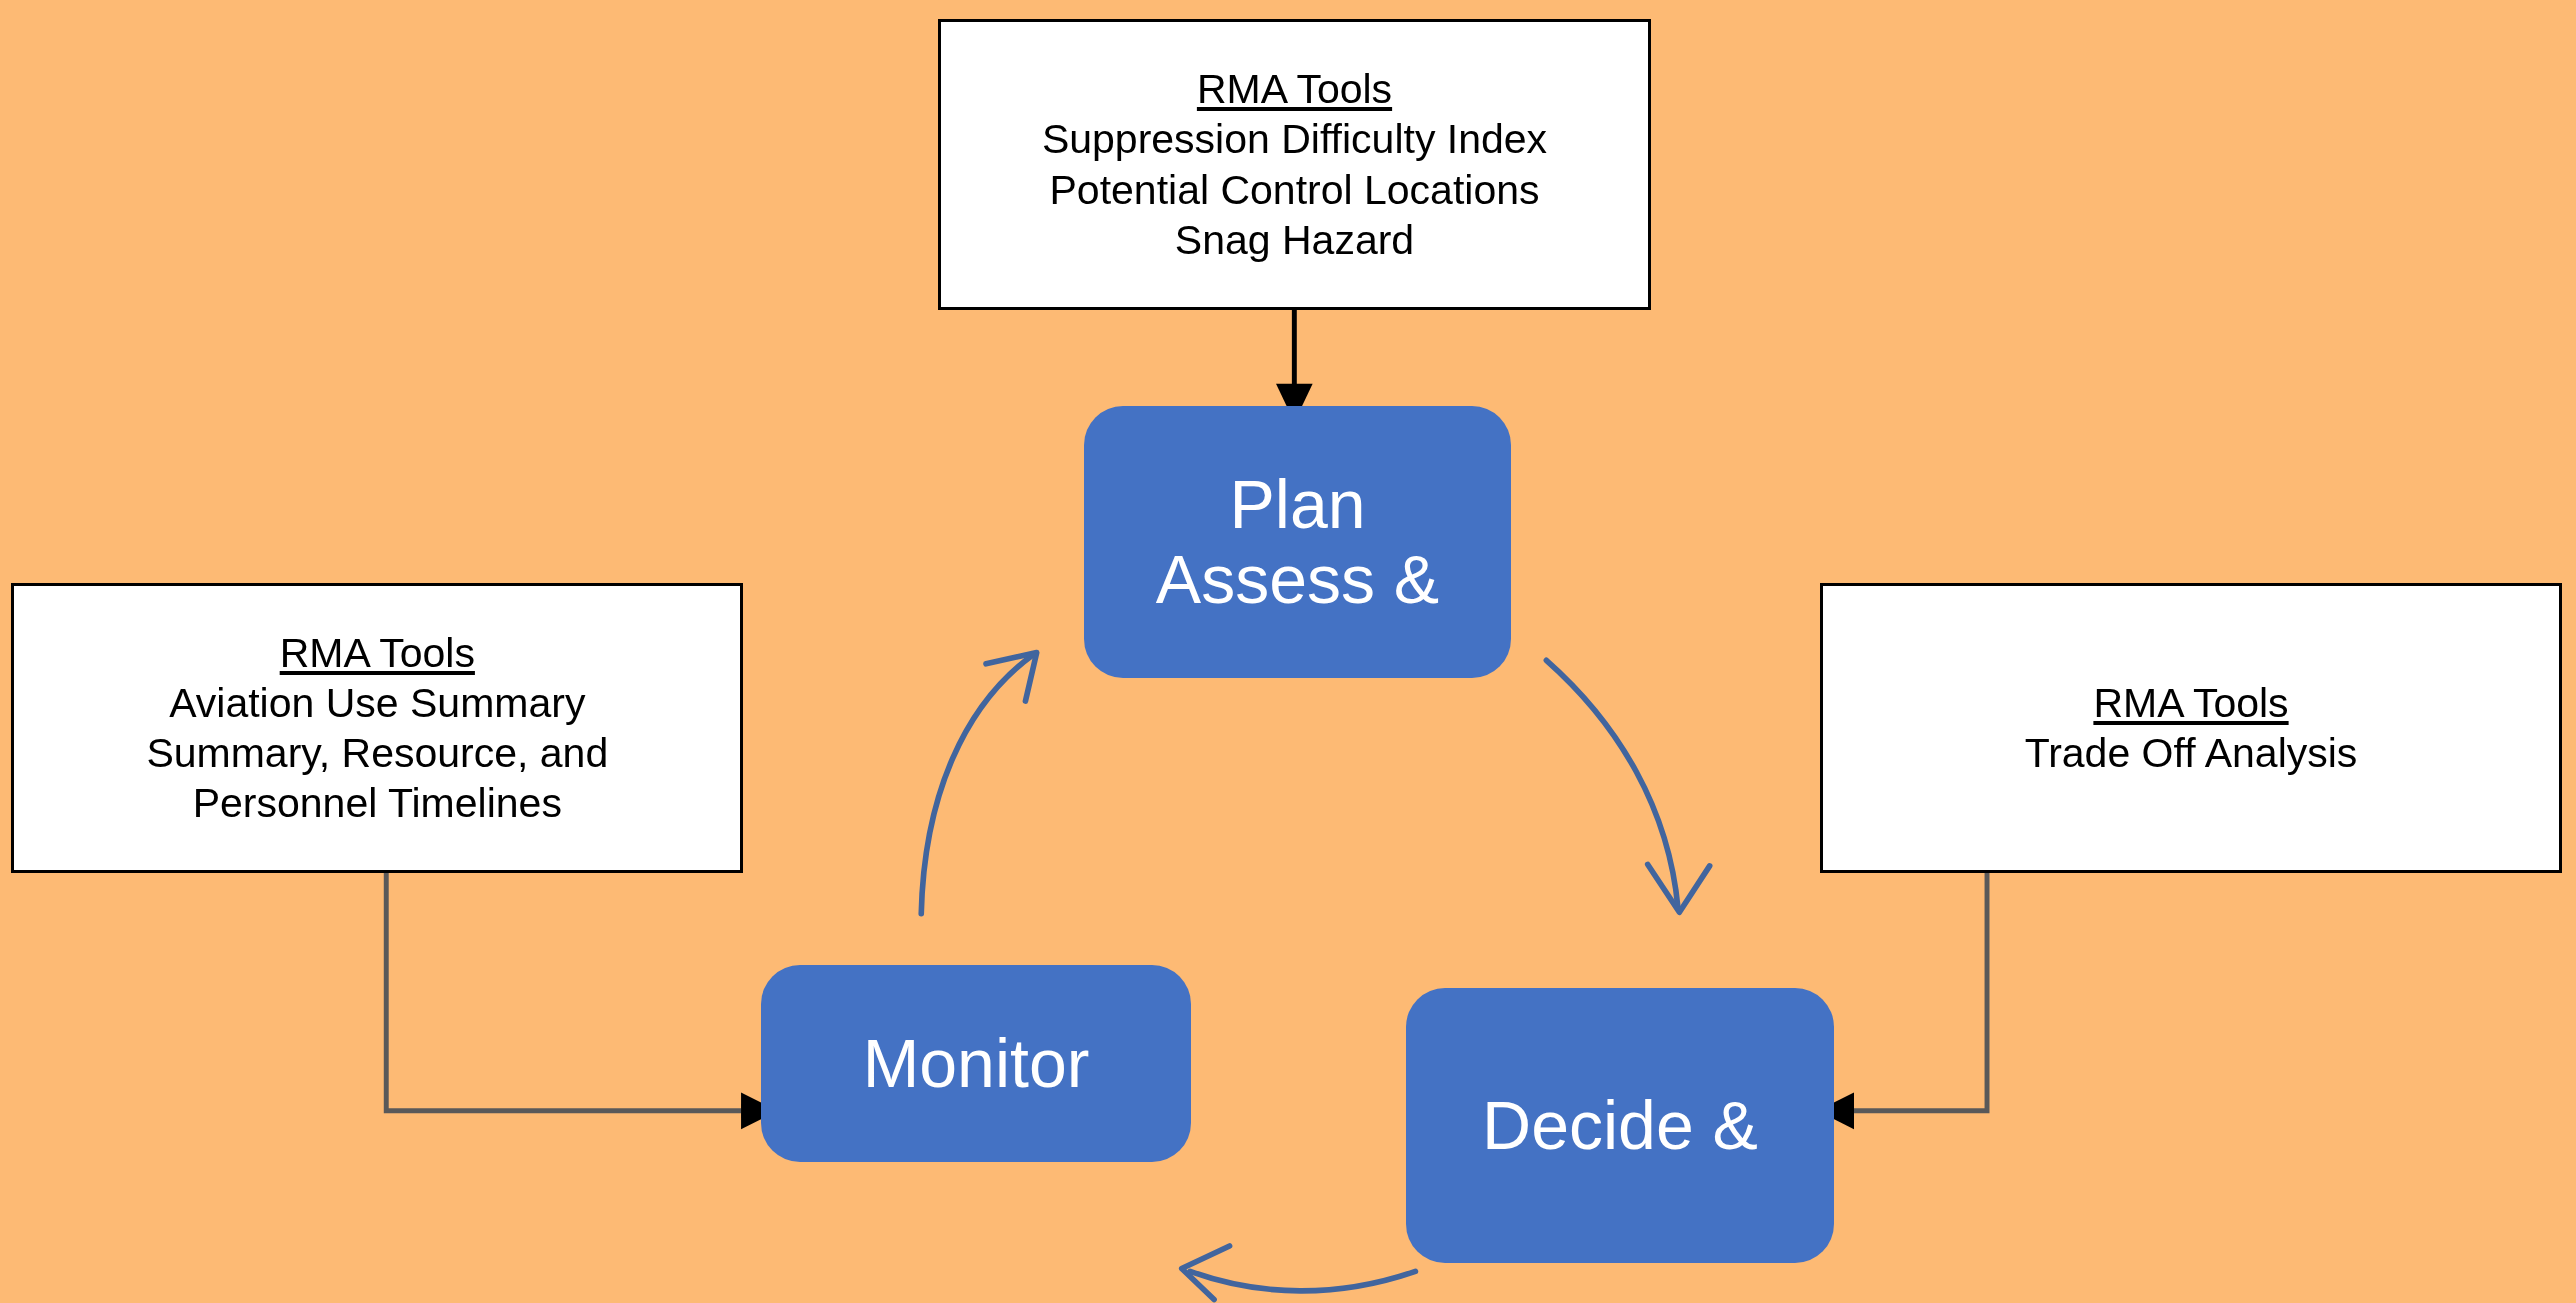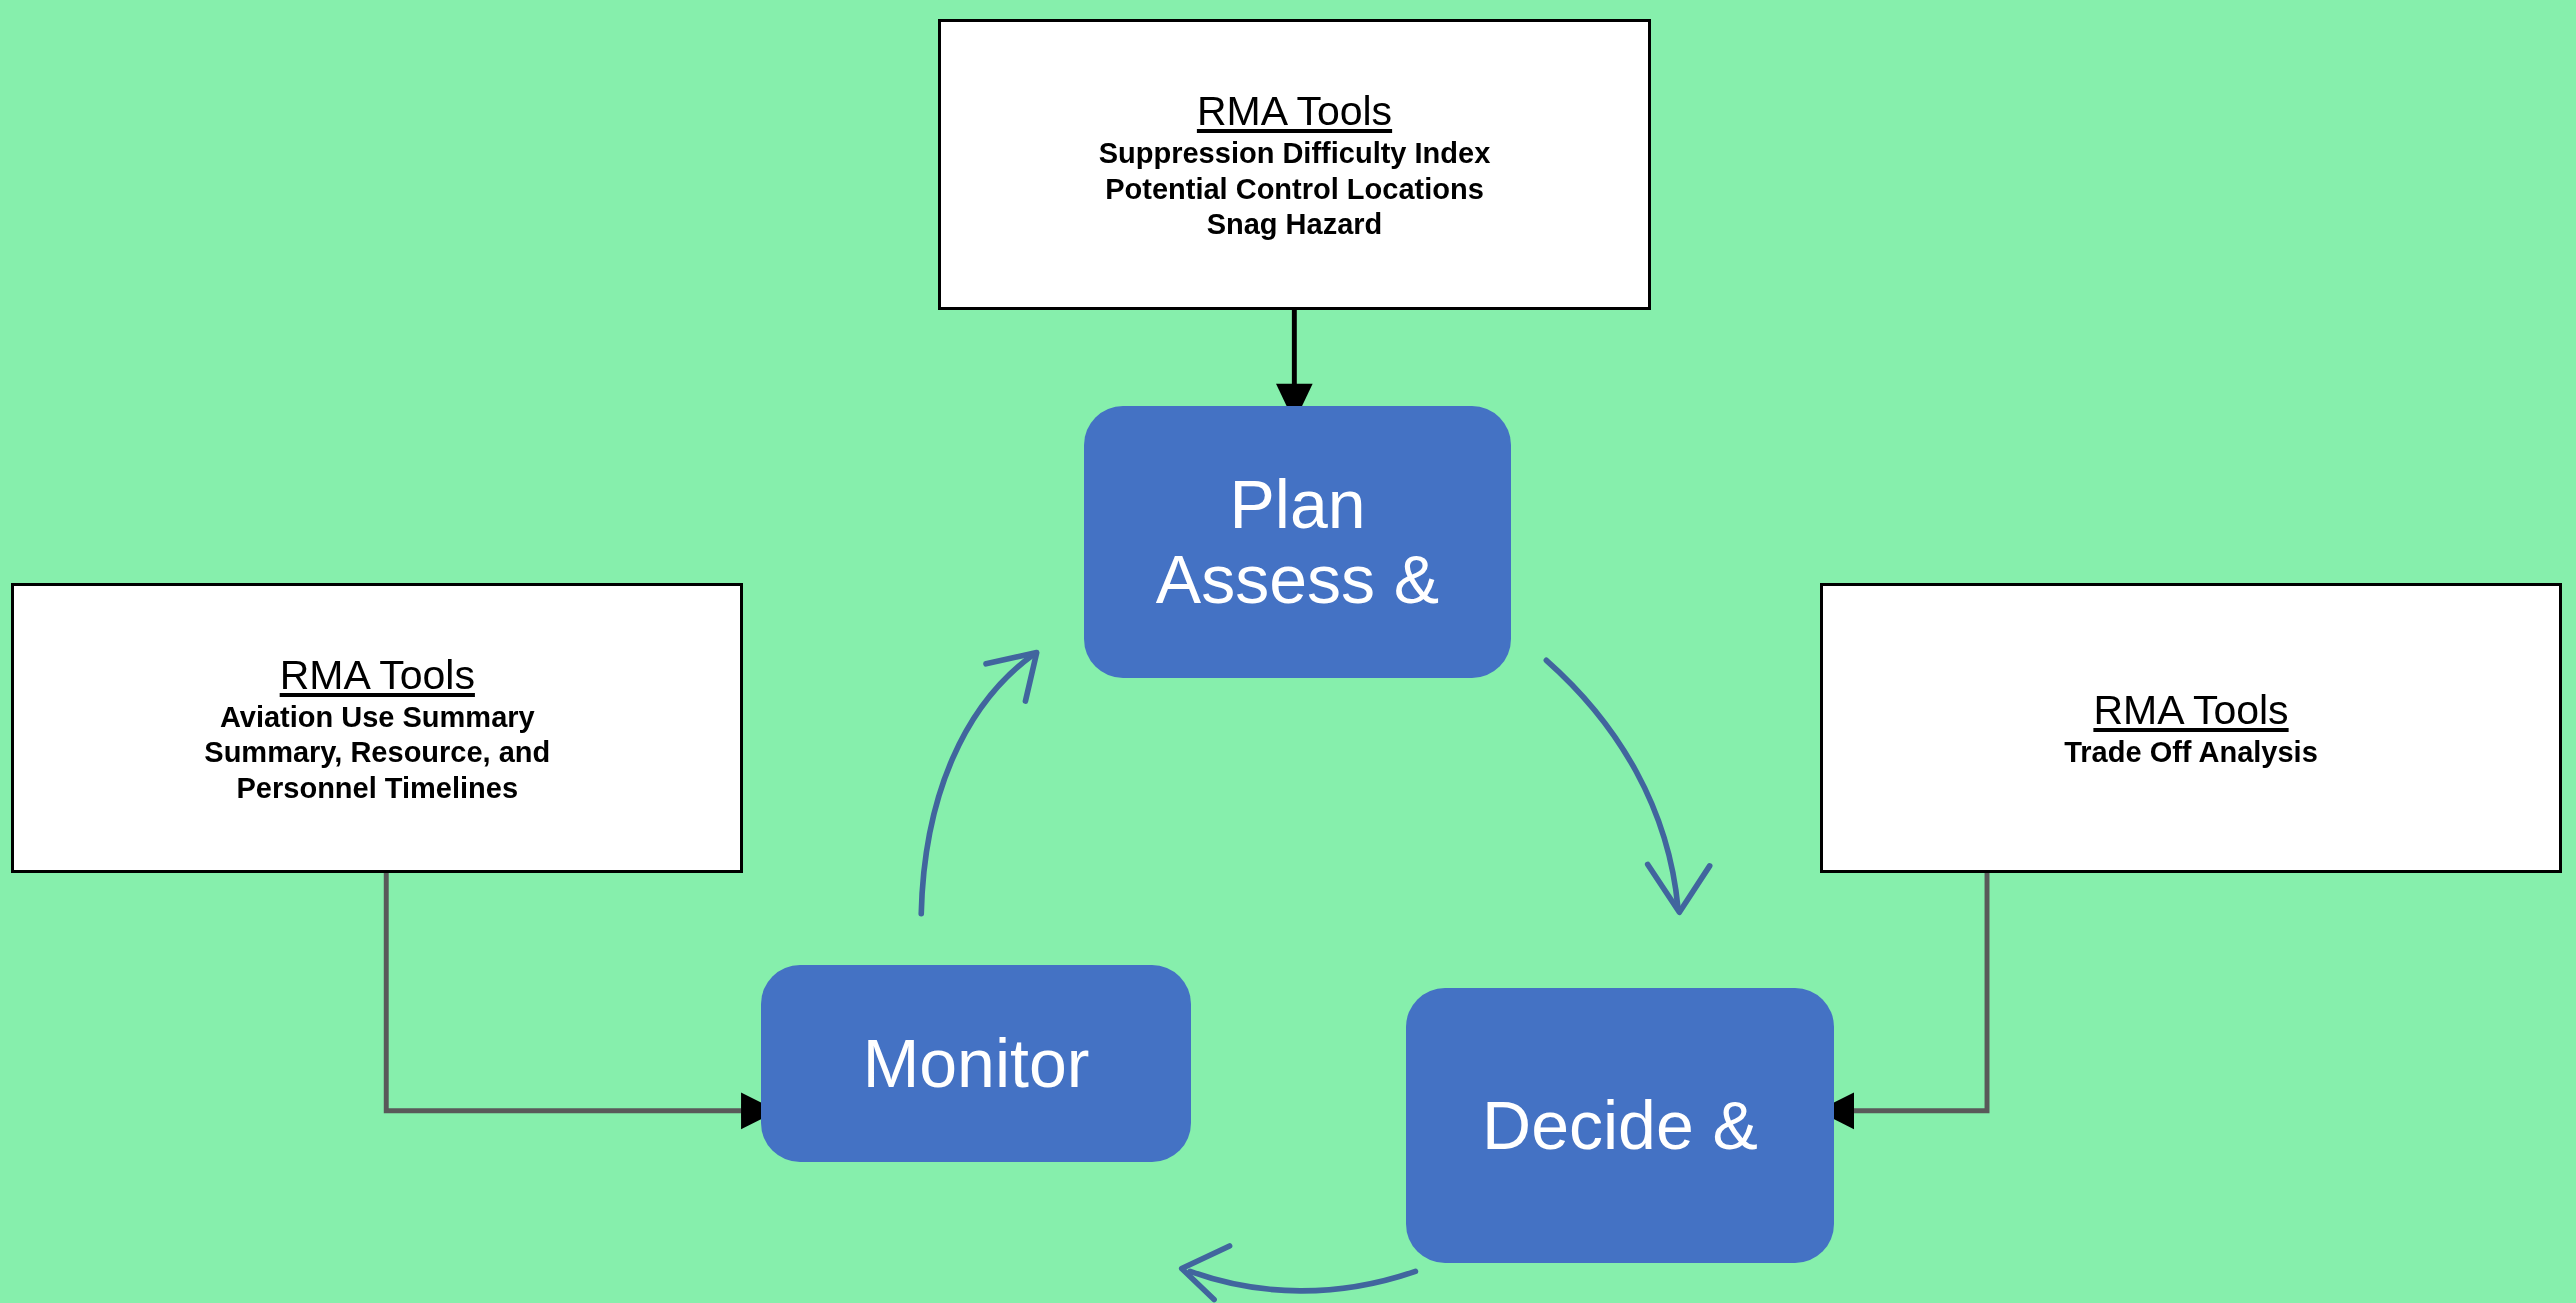--- a/index.html
+++ b/index.html
@@ -7,21 +7,21 @@
     padding: 0;
     background: #ffffff;
   }
   body {
     font-family: "Liberation Sans", sans-serif;
   }
   #canvas {
     position: relative;
     width: 2576px;
     height: 1303px;
-    background: #86efac;
+    background: #fdba74;
     overflow: hidden;
   }
   
   .tool-box {
     position: absolute;
     box-sizing: border-box;
     background: #ffffff;
     border: 3.5px solid #000000;
     display: flex;
     flex-direction: column;
@@ -32,24 +32,23 @@
   }
   .tool-title {
     font-size: 41px;
     line-height: 1.22;
     text-decoration: underline;
     text-underline-offset: 4.2px;
     text-decoration-thickness: 3.5px;
     white-space: nowrap;
   }
   .tool-line {
-    font-size: 29px;
+    font-size: 41px;
     line-height: 1.22;
     white-space: nowrap;
-    font-weight: bold;
   }
   #box-top     { left: 938px; top: 19px;   width: 713px; height: 291px; }
   #box-left    { left: 11.3px;   top: 583px;  width: 732px; height: 290px; }
   #box-right   { left: 1820px; top: 583px;  width: 742px; height: 290px; }
 
   
   .node {
     position: absolute;
     box-sizing: border-box;
     background: #4472C4;

